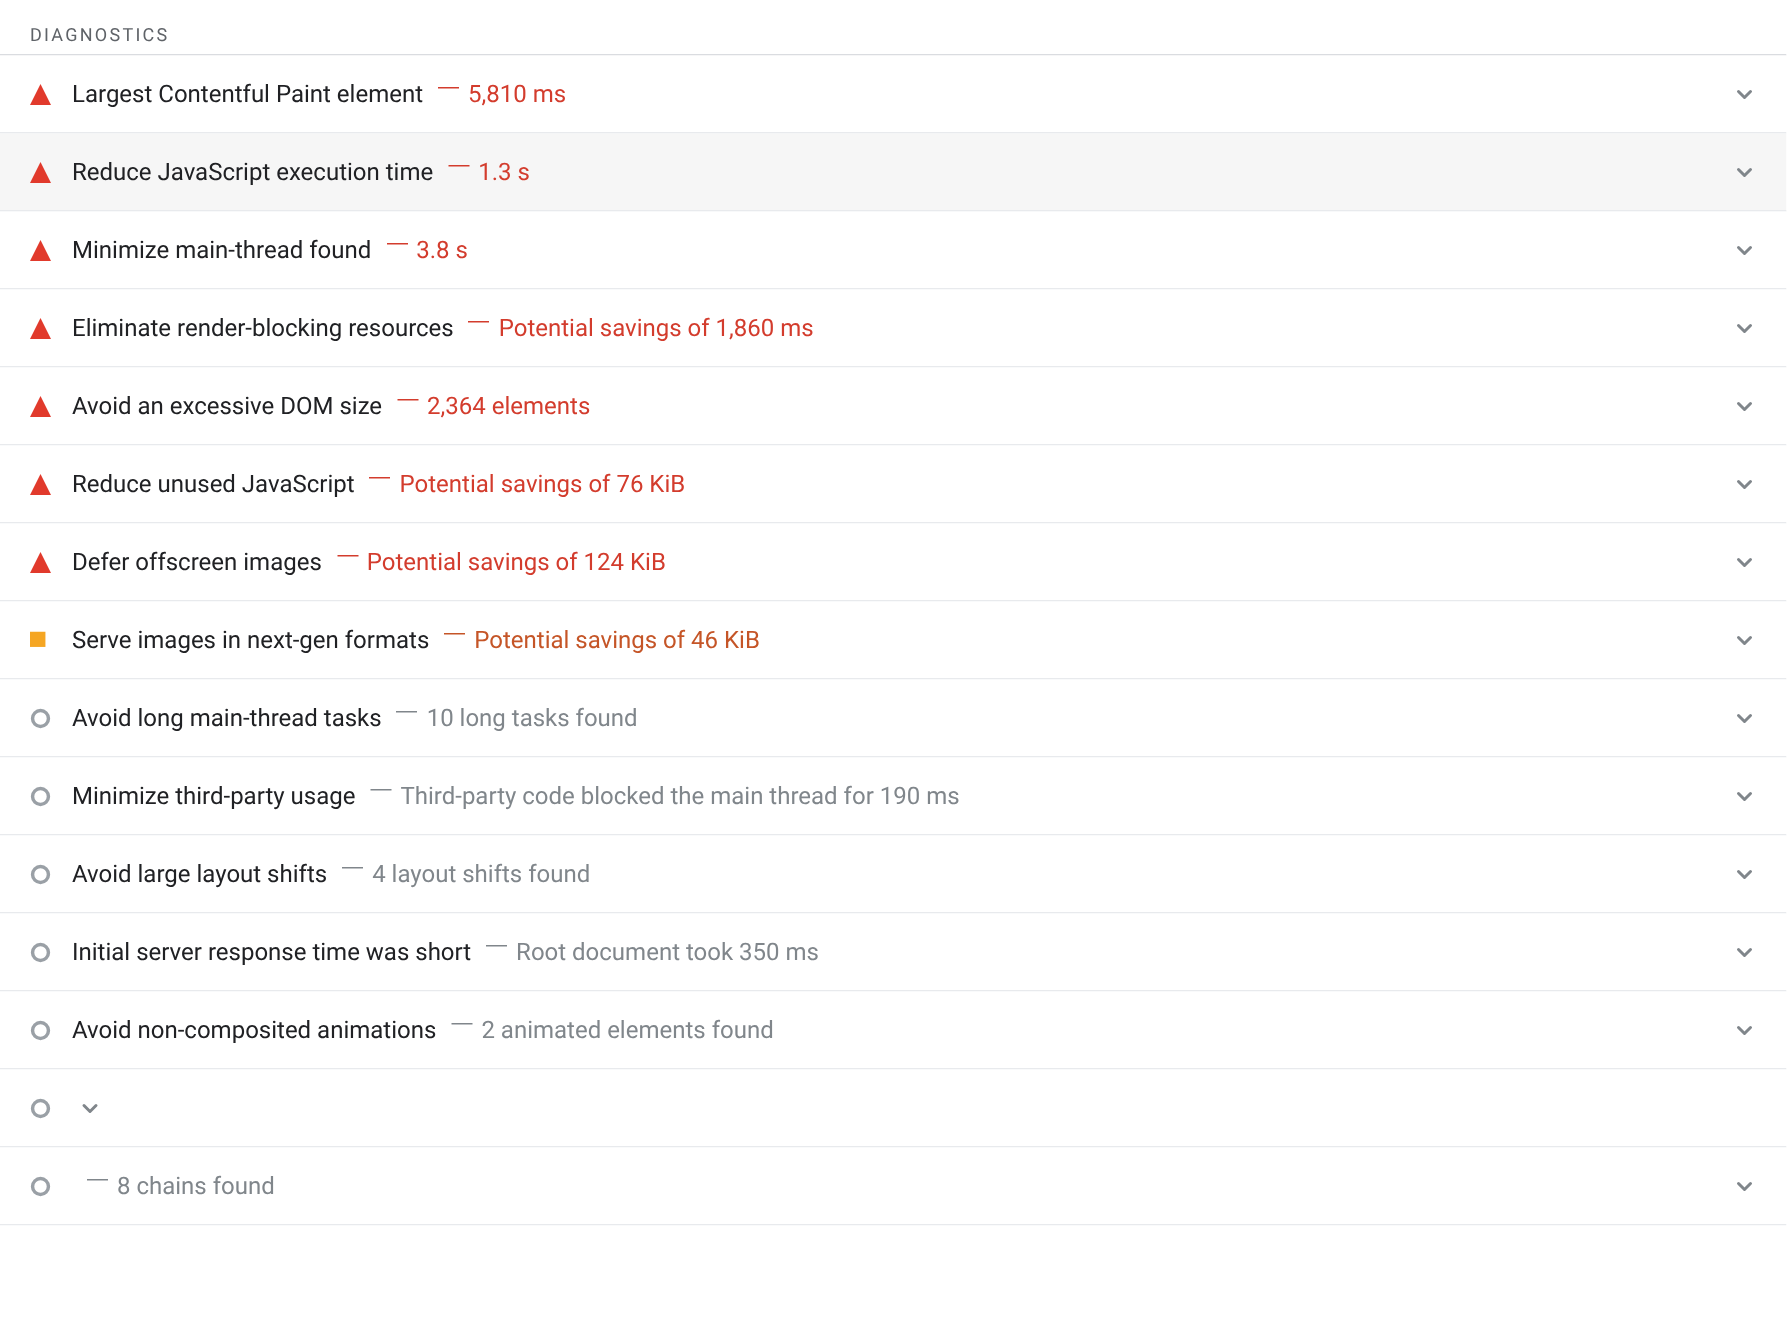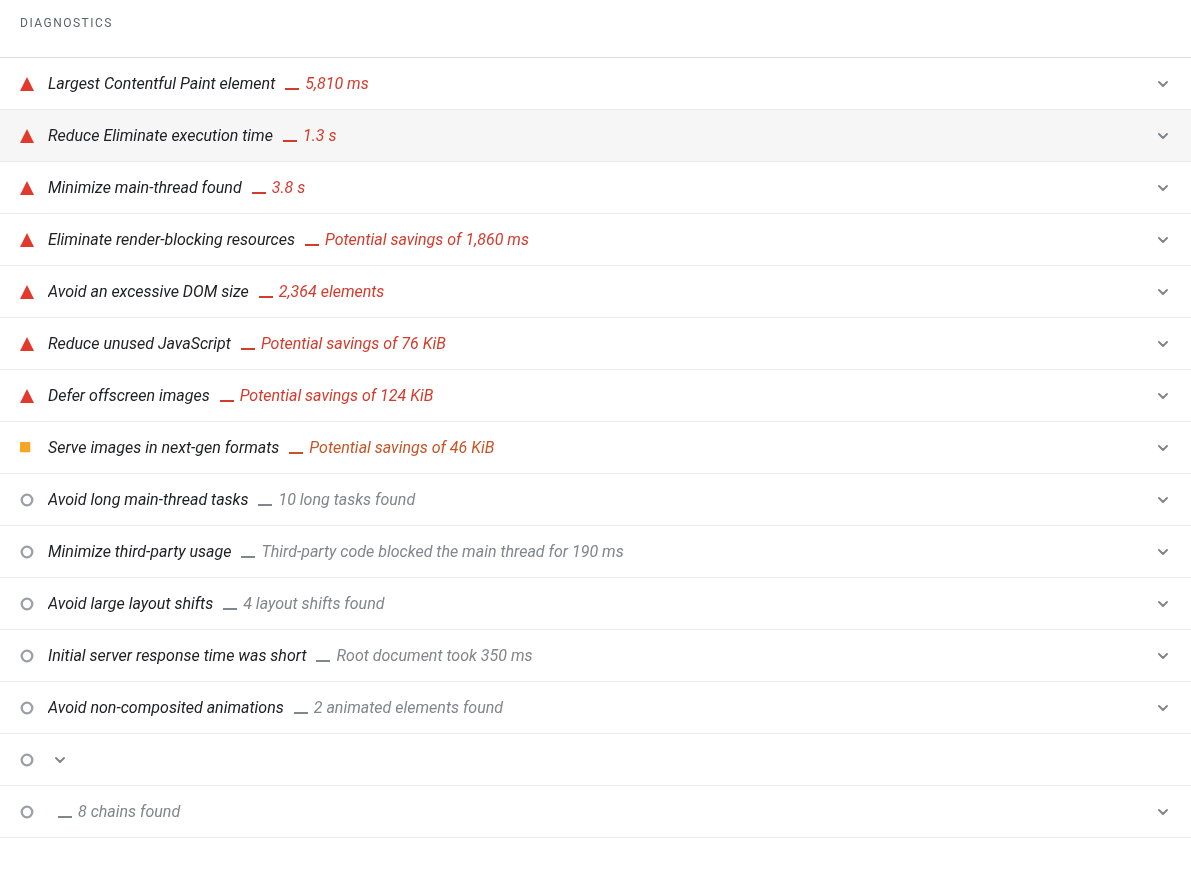--- a/index.html
+++ b/index.html
@@ -8,21 +8,21 @@
       font-size: 16px;
       color: #202124;
       background: #fff;
       width: 1191px;
     }
     .section-header {
       font-size: 12px;
       letter-spacing: 1.5px;
       color: #5f6368;
       text-transform: uppercase;
-      padding: 16px 0 27px 20px;
+      padding: 16px 0 6px 20px;
       border-bottom: 1px solid #dadce0;
     }
     .list { }
     .row {
       display: flex;
       align-items: center;
       height: 52px;
       padding: 0 16px 0 20px;
       border-bottom: 1px solid #e8eaed;
       background: #fff;
@@ -31,27 +31,26 @@
     .row.hover { background: #f6f6f6; }
     .icon-cell {
       width: 28px;
       display: flex;
       align-items: center;
       flex: 0 0 28px;
     }
     .label-cell {
       flex: 1 1 auto;
       display: flex;
-      align-items: flex-end;
+      align-items: center;
       flex-wrap: wrap;
       font-size: 16px;
       line-height: 20px;
       white-space: nowrap;
       overflow: hidden;
-      font-style: italic;
     }
     .title { color: #202124; }
     .sep {
       margin: 0 6px 0 10px;
       display: inline-block;
       width: 14px;
       height: 1.5px;
       position: relative;
       top: -4px;
     }
@@ -102,21 +101,21 @@
         </svg>
       </div>
     </div>
     <div class="row hover">
       <div class="icon-cell">
         <svg class="triangle" viewBox="0 0 14 14">
           <polygon points="7,0 14,14 0,14" fill="#e13a2c"></polygon>
         </svg>
       </div>
       <div class="label-cell">
-        <span class="title">Reduce Eliminate execution time</span>
+        <span class="title">Reduce JavaScript execution time</span>
         <span class="sep red"></span>
         <span class="detail red">1.3 s</span>
       </div>
       <div class="chev">
         <svg class="chevron" viewBox="0 0 16 16">
           <path d="M4 6 l4 4 4-4" fill="none" stroke="#80868b" stroke-width="2" stroke-linecap="round" stroke-linejoin="round"></path>
         </svg>
       </div>
     </div>
     <div class="row">

